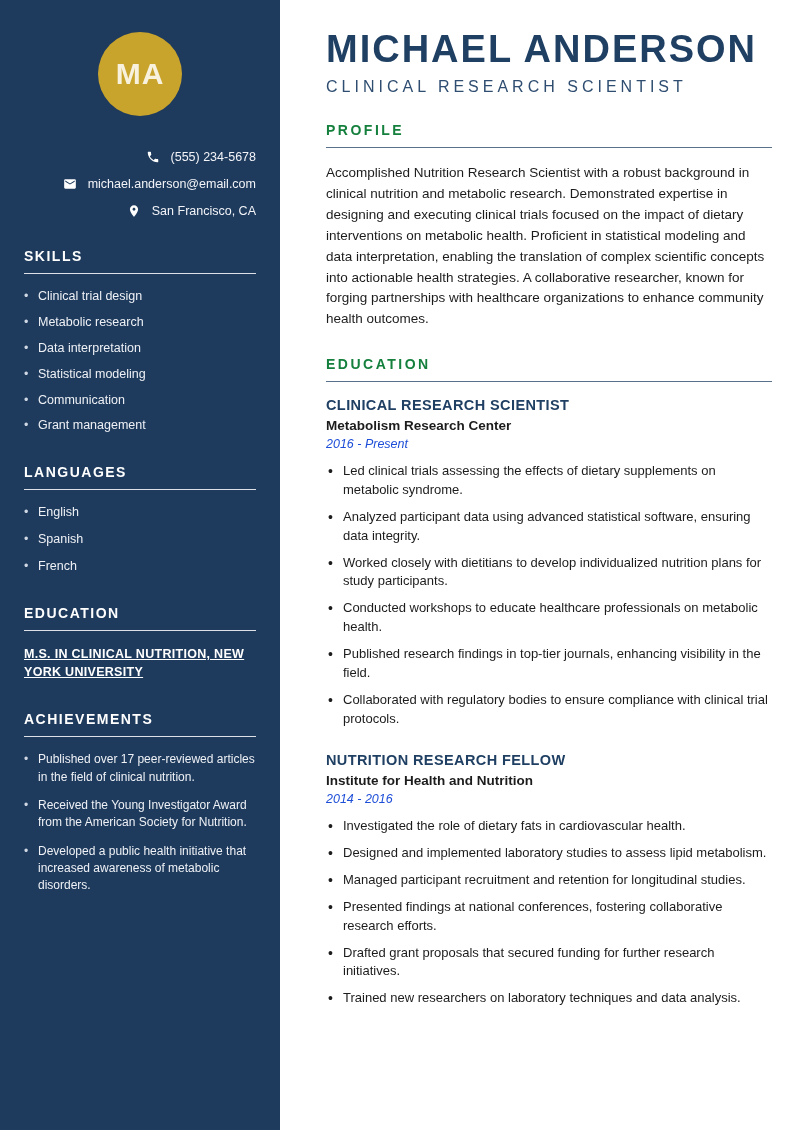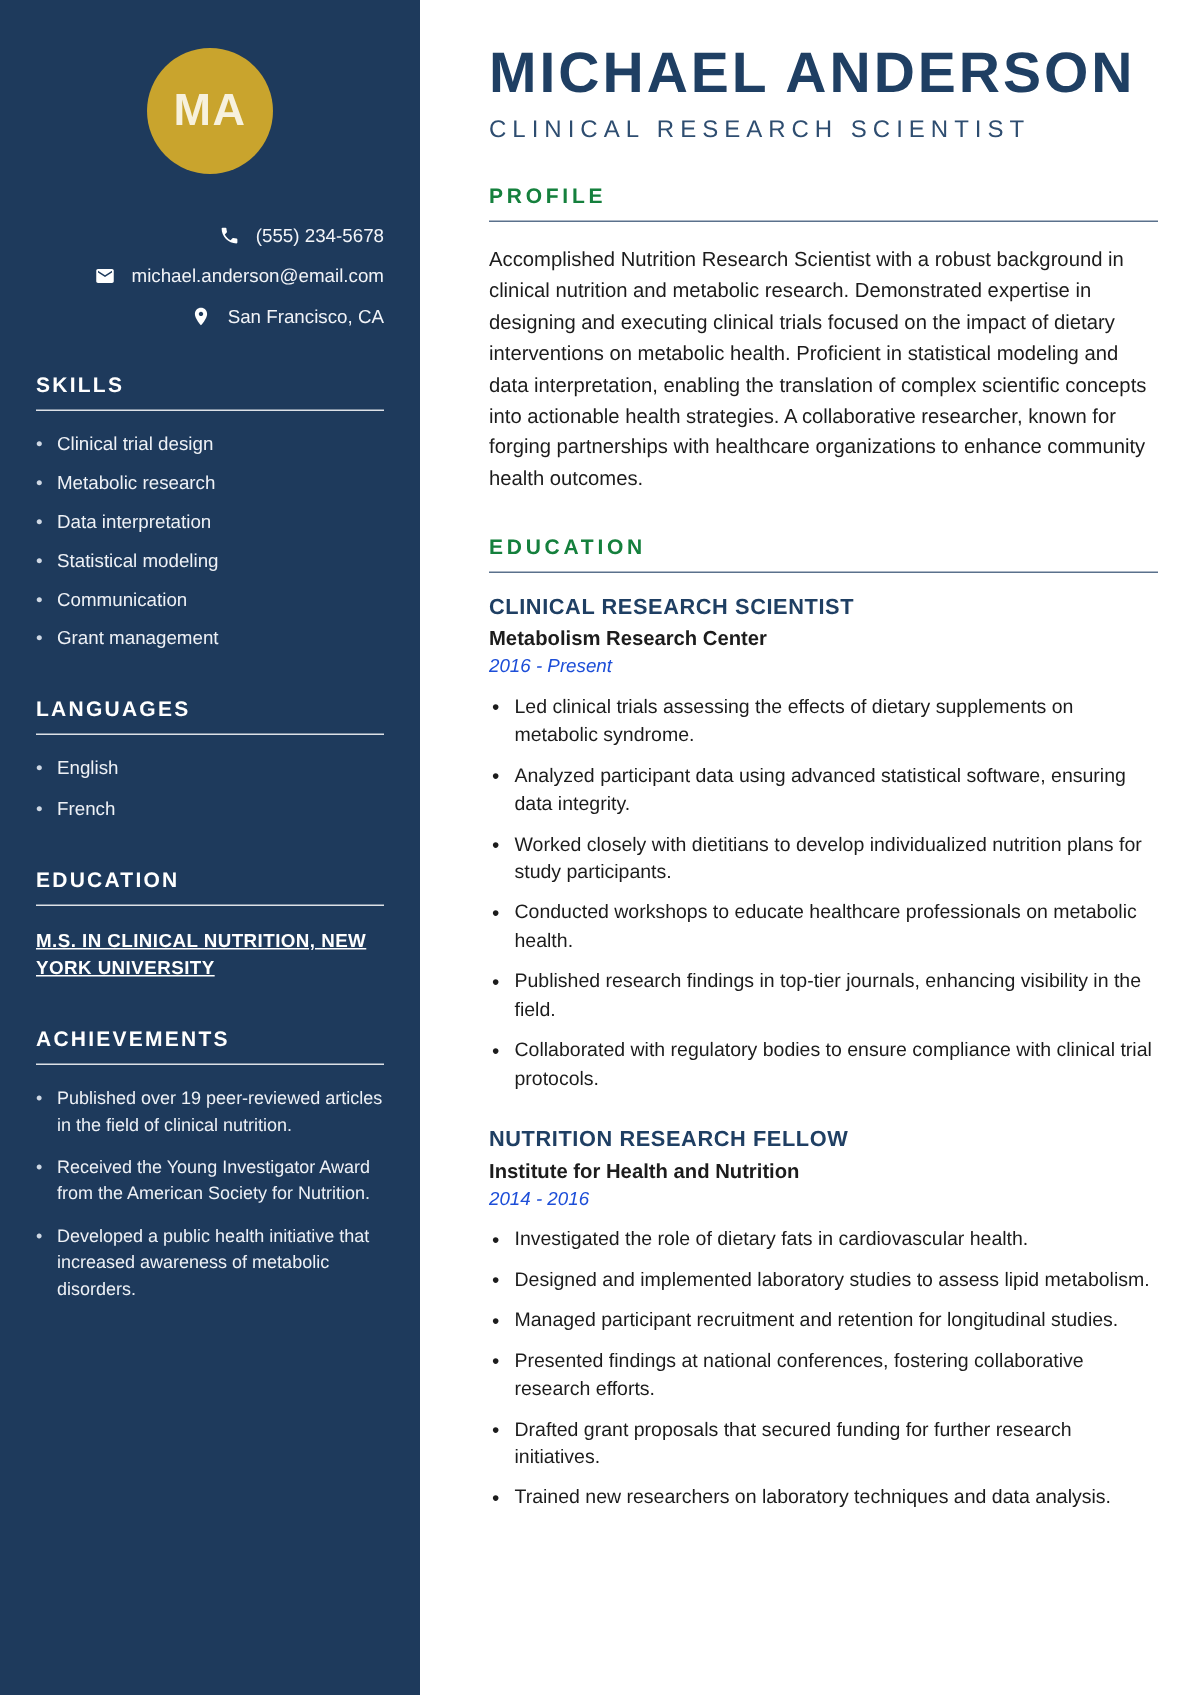--- a/index.html
+++ b/index.html
@@ -136,33 +136,34 @@
         <li>Statistical modeling</li>
         <li>Communication</li>
         <li>Grant management</li>
       </ul>
     </section>
 
     <section class="side-section">
       <h2 class="side-heading">LANGUAGES</h2>
       <ul class="side-list tight">
         <li>English</li>
+        <li>Spanish</li>
         <li>French</li>
       </ul>
     </section>
 
     <section class="side-section">
       <h2 class="side-heading">EDUCATION</h2>
       <div class="edu-degree">M.S. IN CLINICAL NUTRITION, NEW YORK UNIVERSITY</div>
     </section>
 
     <section class="side-section">
       <h2 class="side-heading">ACHIEVEMENTS</h2>
       <ul class="side-list ach-list">
-        <li>Published over 19 peer-reviewed articles in the field of clinical nutrition.</li>
+        <li>Published over 17 peer-reviewed articles in the field of clinical nutrition.</li>
         <li>Received the Young Investigator Award from the American Society for Nutrition.</li>
         <li>Developed a public health initiative that increased awareness of metabolic disorders.</li>
       </ul>
     </section>
 
   </aside>
 
   <main class="main">
 
     <h1 class="name">MICHAEL ANDERSON</h1>

